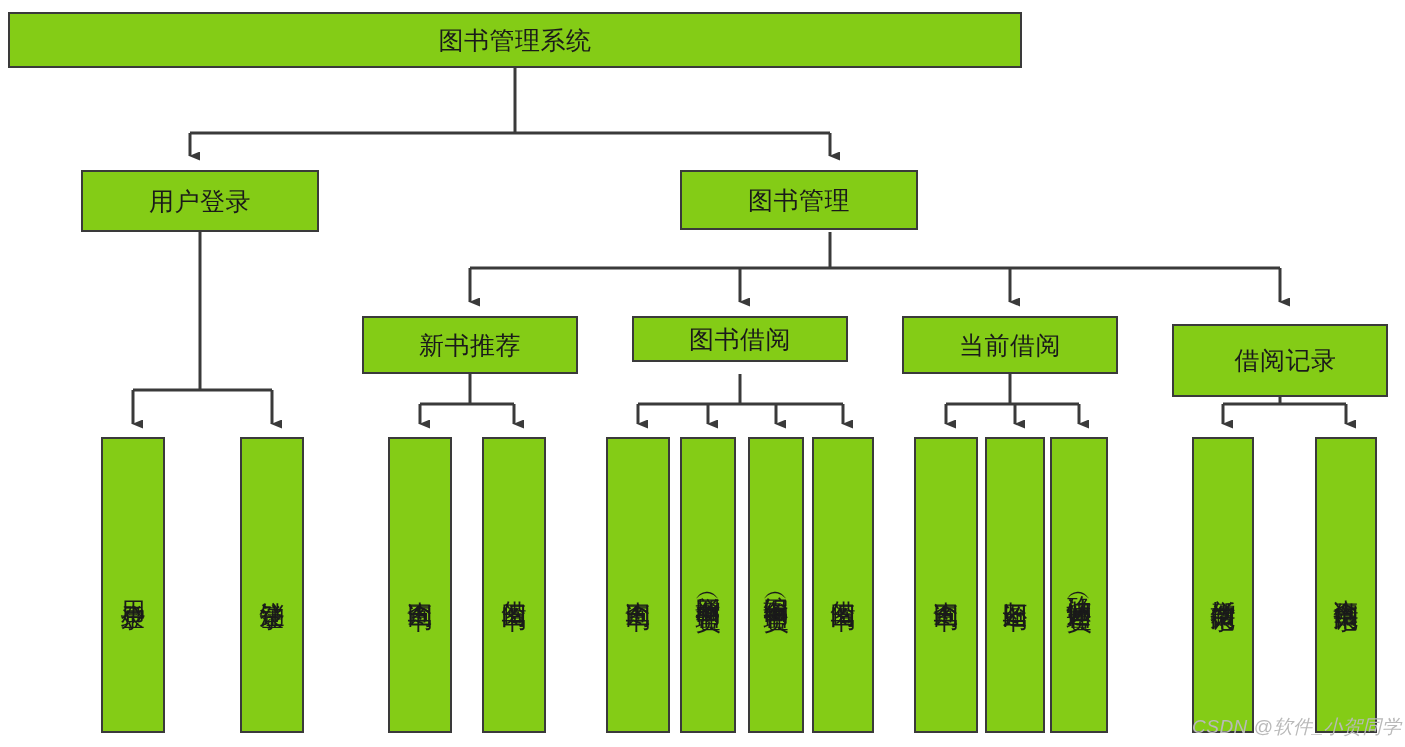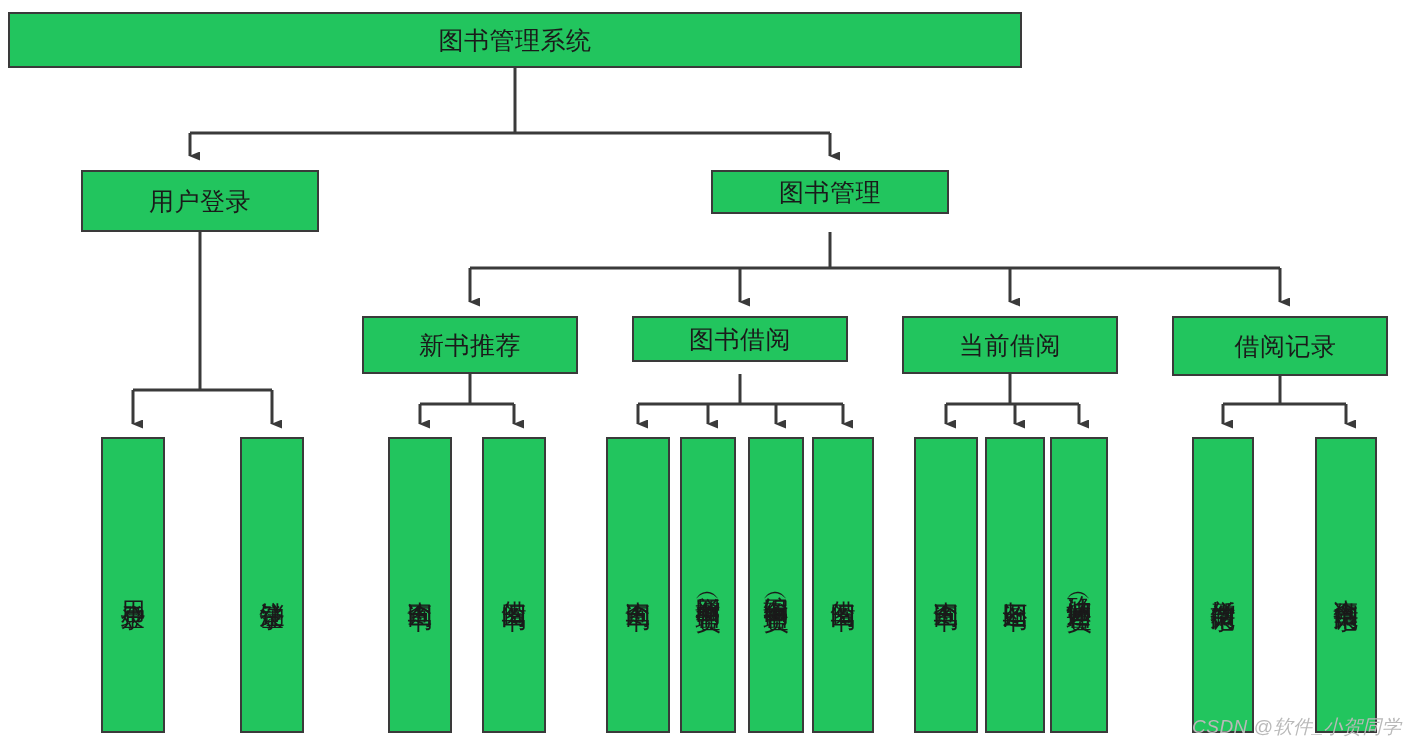--- a/index.html
+++ b/index.html
@@ -21,21 +21,21 @@
     position: absolute;
     left: 0;
     top: 0;
     width: 1405px;
     height: 747px;
   }
   .node-box {
     position: absolute;
     box-sizing: border-box;
     border: 2px solid #3a3a3a;
-    background: #22c55e;
+    background: #84cc16;
     display: flex;
     align-items: center;
     justify-content: center;
     color: #1a1a1a;
   }
   .node-label {
     text-align: center;
     line-height: 1.05;
     white-space: nowrap;
   }
@@ -113,34 +113,34 @@
     </g>
   </svg>
 
   <div class="node-box node-h" style="left: 8px; top: 12px; width: 1014px; height: 56px;">
     <span class="node-label">图书管理系统</span>
   </div>
 
   <div class="node-box node-h" style="left: 81px; top: 170px; width: 238px; height: 62px;">
     <span class="node-label">用户登录</span>
   </div>
-  <div class="node-box node-h" style="left: 711px; top: 170px; width: 238px; height: 44px;">
+  <div class="node-box node-h" style="left: 680px; top: 170px; width: 238px; height: 60px;">
     <span class="node-label">图书管理</span>
   </div>
 
   <div class="node-box node-h" style="left: 362px; top: 316px; width: 216px; height: 58px;">
     <span class="node-label">新书推荐</span>
   </div>
   <div class="node-box node-h" style="left: 632px; top: 316px; width: 216px; height: 46px;">
     <span class="node-label">图书借阅</span>
   </div>
   <div class="node-box node-h" style="left: 902px; top: 316px; width: 216px; height: 58px;">
     <span class="node-label">当前借阅</span>
   </div>
-  <div class="node-box node-h" style="left: 1172px; top: 316px; width: 216px; height: 60px; padding-left: 11px;">
+  <div class="node-box node-h" style="left: 1172px; top: 324px; width: 216px; height: 73px; padding-left: 11px;">
     <span class="node-label">借阅记录</span>
   </div>
 
   <div class="node-box node-v" style="left: 101px; top: 437px; width: 64px; height: 296px;">
     <span class="node-label">用户登录</span>
   </div>
   <div class="node-box node-v" style="left: 240px; top: 437px; width: 64px; height: 296px;">
     <span class="node-label">注销登录</span>
   </div>
   <div class="node-box node-v" style="left: 388px; top: 437px; width: 64px; height: 296px;">

